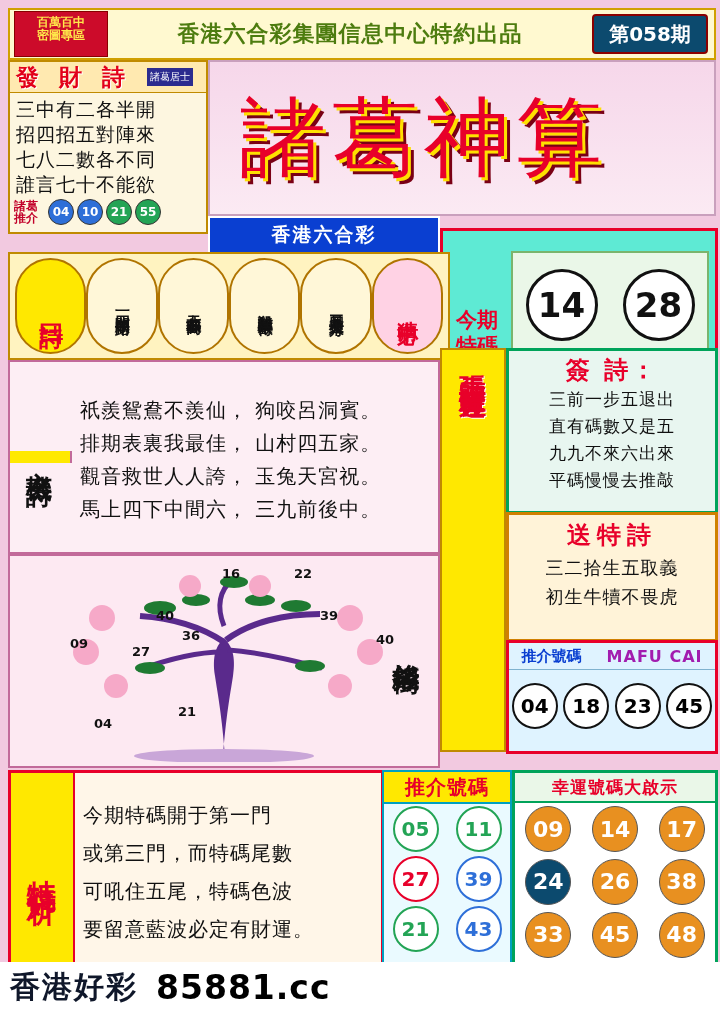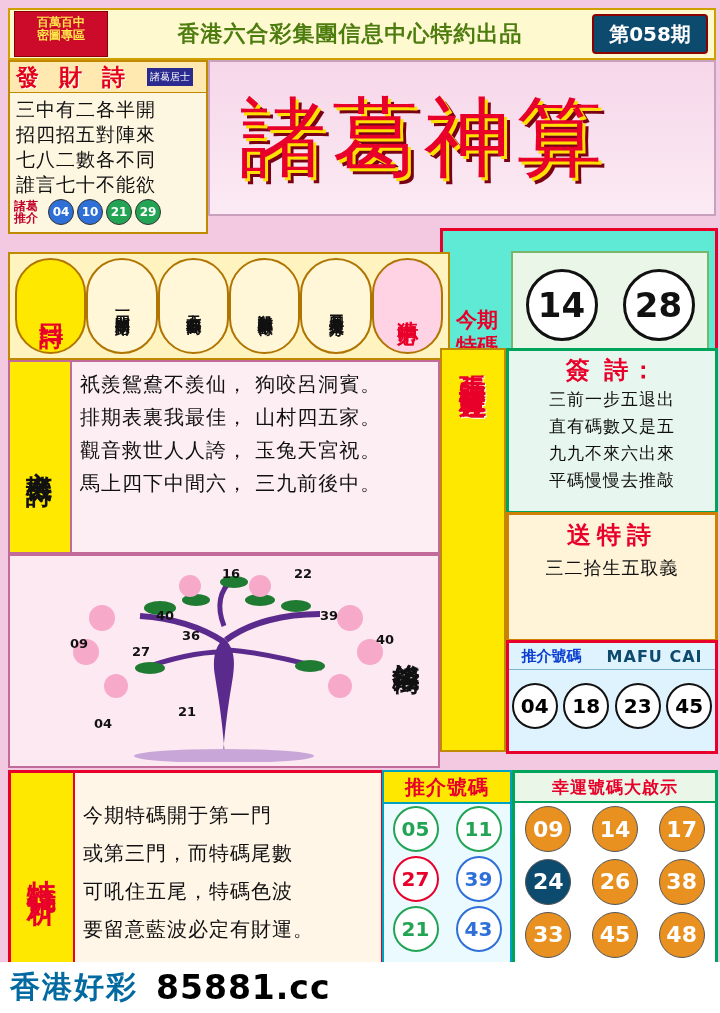--- a/index.html
+++ b/index.html
@@ -60,21 +60,21 @@
      display:flex;align-items:center;justify-content:center;font-size:34px;font-weight:bold;color:#111;}
 
   
   .pillrow{position:absolute;left:8px;top:252px;width:428px;height:104px;
     background:#fff3c0;border:2px solid #c08a00;display:flex;align-items:center;justify-content:space-between;padding:0 5px;}
   .pill{width:73px;height:92px;border-radius:36px;border:2px solid #b07400;display:flex;align-items:center;justify-content:center;}
   .pill .v{writing-mode:vertical-rl;font-size:15px;line-height:17px;font-weight:bold;letter-spacing:1px;}
 
   
   .xuanji{position:absolute;left:8px;top:360px;width:428px;height:190px;
-    background:#fdeef4;border:2px solid #c26a9a;display:flex;}
+    background:#fdeef4;border:2px solid #c26a9a;display:flex;align-items:center;}
   .xuanji .lbl{width:60px;background:#ffe900;border-right:2px solid #c26a9a;
     display:flex;align-items:center;justify-content:center;}
   .xuanji .lbl span{writing-mode:vertical-rl;font-size:26px;font-weight:bold;color:#111;letter-spacing:4px;}
   .xuanji .body{flex:1;padding:6px 4px 0 8px;}
   .xuanji .body div{font-size:20px;line-height:33px;color:#111;letter-spacing:1px;}
 
   
   .tree{position:absolute;left:8px;top:554px;width:428px;height:210px;
     background:#fde9f2;border:2px solid #c26a9a;overflow:hidden;}
   .tree .num{position:absolute;font-size:13px;font-weight:bold;color:#111;}
@@ -95,21 +95,21 @@
   .songte{position:absolute;left:506px;top:512px;width:206px;height:124px;
     background:#fff3d8;border:3px solid #d08000;}
   .songte .t{font-size:24px;font-weight:bold;color:#e8002a;text-align:center;padding:4px 0 2px 0;letter-spacing:6px;}
   .songte .l{font-size:18px;color:#111;line-height:29px;text-align:center;letter-spacing:1px;}
 
   .tuijie{position:absolute;left:506px;top:640px;width:206px;height:108px;
     background:#dff3ff;border:3px solid #e8002a;}
   .tuijie .hd{height:26px;display:flex;align-items:center;justify-content:space-around;
     border-bottom:1px solid #7fb2cf;}
   .tuijie .hd .a{font-size:15px;font-weight:bold;color:#0a3fd1;}
-  .tuijie .hd .b{font-size:16px;font-weight:bold;color:#0c4a6e;letter-spacing:1px;}
+  .tuijie .hd .b{font-size:16px;font-weight:bold;color:#a21caf;letter-spacing:1px;}
   .tuijie .balls{display:flex;align-items:center;justify-content:space-around;height:72px;}
   .ballmed{width:42px;height:42px;border-radius:50%;background:#fff;border:2px solid #111;
     display:flex;align-items:center;justify-content:center;font-size:20px;font-weight:bold;}
 
   
   .analysis{position:absolute;left:8px;top:770px;width:370px;height:190px;
     background:#fff6e8;border:3px solid #e8002a;display:flex;}
   .analysis .lbl{width:62px;background:#ffe800;border-right:2px solid #e8002a;
     display:flex;align-items:center;justify-content:center;}
   .analysis .lbl span{writing-mode:vertical-rl;font-size:29px;font-weight:bold;color:#e8002a;letter-spacing:6px;}
@@ -131,21 +131,21 @@
     border-bottom:2px solid #00a35a;}
   .lucky .hd span{font-size:17px;font-weight:bold;color:#e8002a;letter-spacing:1px;}
   .lucky .grid{display:grid;grid-template-columns:repeat(3,1fr);grid-template-rows:repeat(3,1fr);
     height:158px;align-items:center;justify-items:center;}
   .ballsm{width:44px;height:44px;border-radius:50%;display:flex;align-items:center;justify-content:center;
     font-size:22px;font-weight:bold;color:#fff;border:1px solid #555;}
 
   
   .footer{position:absolute;left:0;top:962px;width:720px;height:51px;background:#fff;
     display:flex;align-items:center;}
-  .footer .cn{font-size:30px;font-weight:bold;color:#0369a1;margin-left:10px;letter-spacing:2px;}
+  .footer .cn{font-size:30px;font-weight:bold;color:#0f172a;margin-left:10px;letter-spacing:2px;}
   .footer .url{font-size:33px;font-weight:bold;color:#000;margin-left:18px;letter-spacing:1px;}
 </style>
 </head>
 <body>
 
 <div class="page">
 
   <div class="header">
     <div class="logo">
       <div>百萬百中</div>
@@ -164,28 +164,31 @@
       <div>三中有二各半開</div>
       <div>招四招五對陣來</div>
       <div>七八二數各不同</div>
       <div>誰言七十不能欲</div>
     </div>
     <div class="poem-foot">
       <div class="lbl">諸葛推介</div>
       <div class="ballmini" style="background:#2e6fd8">04</div>
       <div class="ballmini" style="background:#2e6fd8">10</div>
       <div class="ballmini" style="background:#23a455">21</div>
-      <div class="ballmini" style="background:#23a455">29</div>
+      <div class="ballmini" style="background:#23a455">55</div>
     </div>
   </div>
 
   <div class="bigtitle">
     <div class="txt">諸葛神算</div>
   </div>
 
+  <div class="hkbar">
+    <span>香港六合彩</span>
+  </div>
 
   <div class="special">
     <div class="lbl">今期特碼</div>
     <div class="inner">
       <div class="ballbig">14</div>
       <div class="ballbig">28</div>
     </div>
   </div>
 
   <div class="pillrow">
@@ -271,20 +274,21 @@
     <div class="t">簽 詩：</div>
     <div class="l">三前一步五退出</div>
     <div class="l">直有碼數又是五</div>
     <div class="l">九九不來六出來</div>
     <div class="l">平碼慢慢去推敲</div>
   </div>
 
   <div class="songte">
     <div class="t">送特詩</div>
     <div class="l">三二拾生五取義</div>
+    <div class="l">初生牛犢不畏虎</div>
   </div>
 
   <div class="tuijie">
     <div class="hd">
       <div class="a">推介號碼</div>
       <div class="b">MAFU CAI</div>
     </div>
     <div class="balls">
       <div class="ballmed">04</div>
       <div class="ballmed">18</div>

